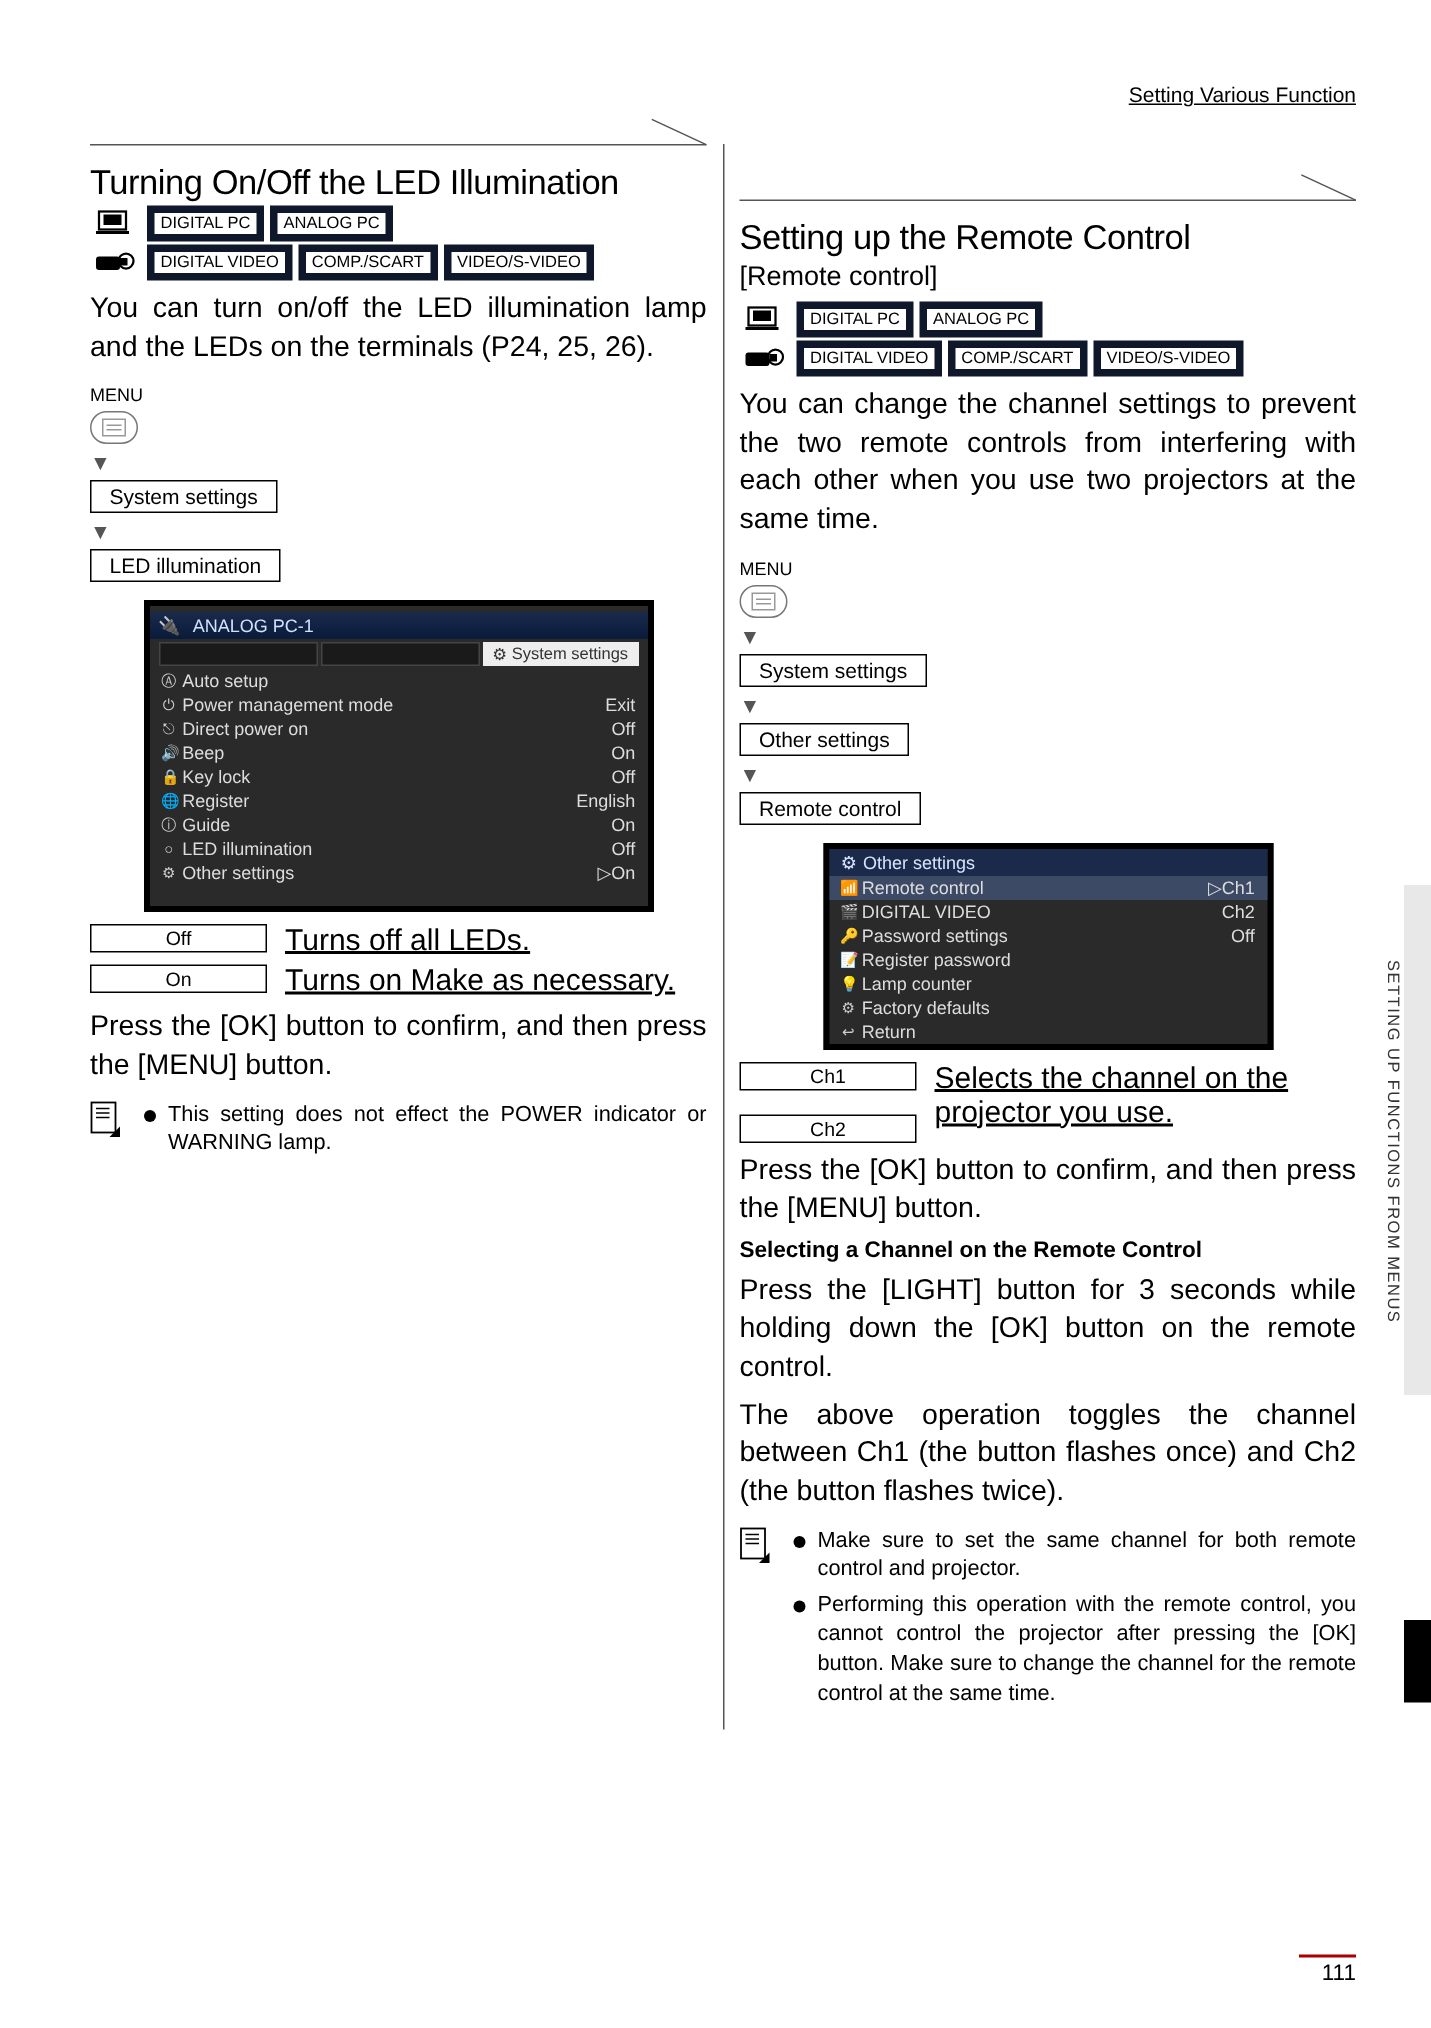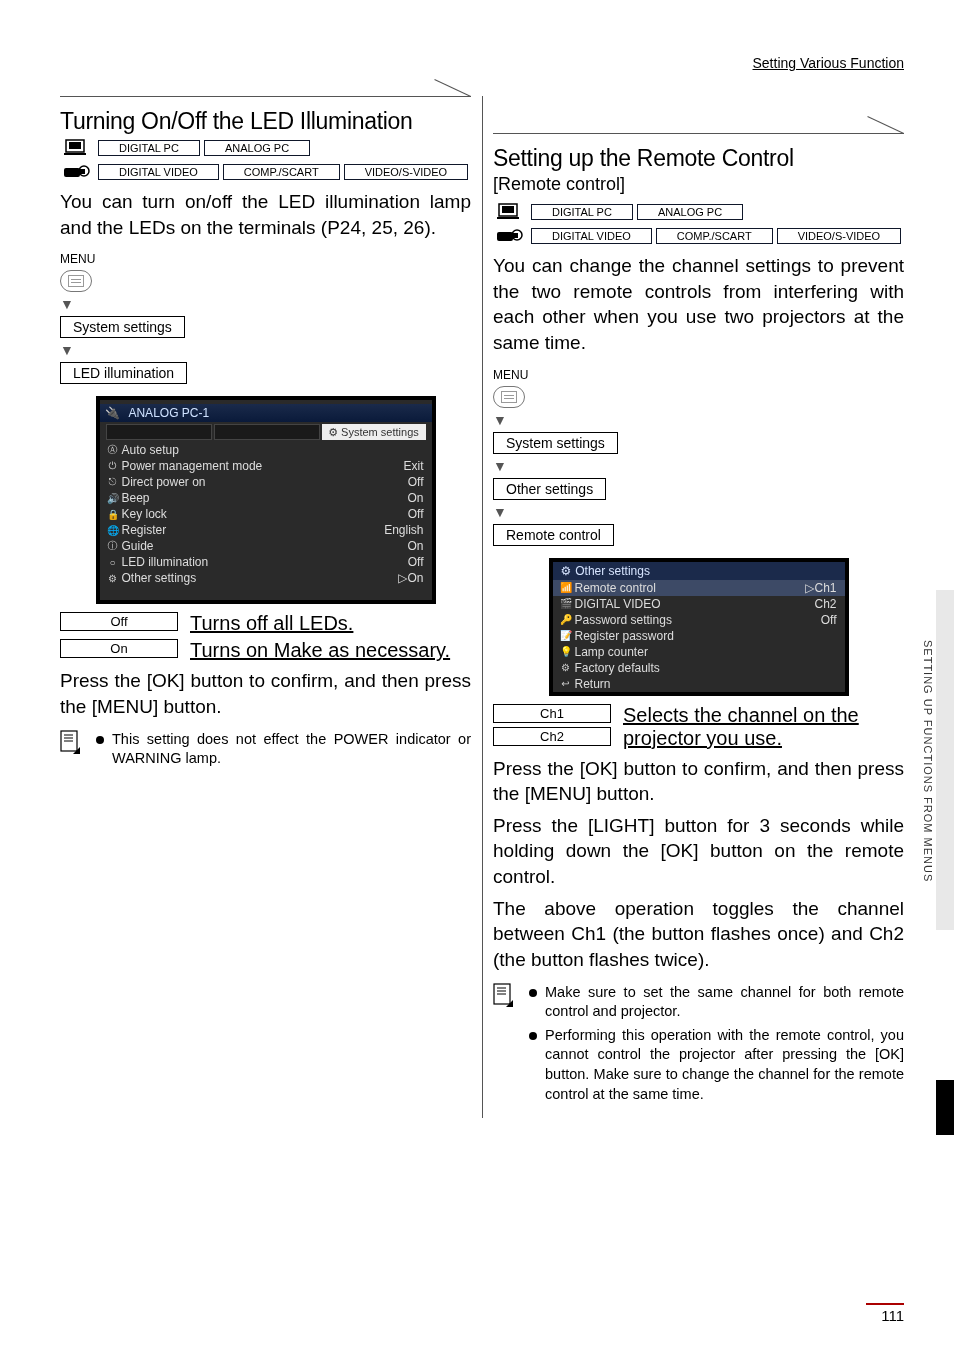--- a/index.html
+++ b/index.html
@@ -33,23 +33,23 @@
     transform: rotate(25deg);
   }
   .section-title { font-size: 23px; font-weight: normal; margin: 10px 0 2px 0; letter-spacing: -0.3px; }
   .sub-title { font-size: 18px; margin-bottom: 6px; }
   .source-row { display: flex; align-items: center; gap: 4px; margin: 2px 0; }
   .src-icon {
     width: 34px; height: 22px; display: inline-flex; align-items: center; justify-content: center;
   }
   .src-icon svg { width: 30px; height: 20px; }
   .src-box {
-    border: 1px solid #0f172a;
+    border: 5px solid #0f172a;
     font-size: 11px;
-    padding: 1px 20px;
+    padding: 1px 4px;
     text-align: center;
     min-width: 78px;
   }
   .body-text { font-size: 19px; line-height: 1.35; margin: 6px 0; text-align: justify; }
   .menu-flow { margin: 12px auto; display: flex; flex-direction: column; align-items: flex-start; gap: 4px; }
   .menu-label { font-size: 12px; }
   .menu-btn {
     width: 32px; height: 22px; border: 1px solid #777; border-radius: 11px;
     display: flex; align-items: center; justify-content: center;
   }
@@ -391,30 +391,31 @@
                 <span class="ico">↩</span>
                 <span>Return</span>
               </span>
               <span></span>
             </div>
           </div>
       </div>
 
       <div id="right-options">
           <div style="display: flex; gap: 12px; align-items: flex-start; margin: 4px 0px;">
-            <div style="display: flex; flex-direction: column; gap: 4px;">
+            <div style="display: flex; flex-direction: column; gap: 16px;">
               <div class="opt-box">Ch1</div>
               <div class="opt-box">Ch2</div>
             </div>
             <div class="opt-text">Selects the channel on the projector you use.</div>
           </div>
         </div>
 
       <p class="body-text">Press the [OK] button to confirm, and then press the [MENU] button.</p>
 
+      <div class="subhead">Selecting a Channel on the Remote Control</div>
       <p class="body-text">Press the [LIGHT] button for 3 seconds while holding down the [OK] button on the remote control.</p>
       <p class="body-text">The above operation toggles the channel between Ch1 (the button flashes once) and Ch2 (the button flashes twice).</p>
 
       <div class="note-row">
         <div class="note-icon">
           <svg viewBox="0 0 22 26">
               <rect x="1" y="1" width="16" height="20" fill="none" stroke="#000" stroke-width="1.2"></rect>
               <line x1="4" y1="5" x2="13" y2="5" stroke="#000"></line>
               <line x1="4" y1="8" x2="13" y2="8" stroke="#000"></line>
               <line x1="4" y1="11" x2="13" y2="11" stroke="#000"></line>

